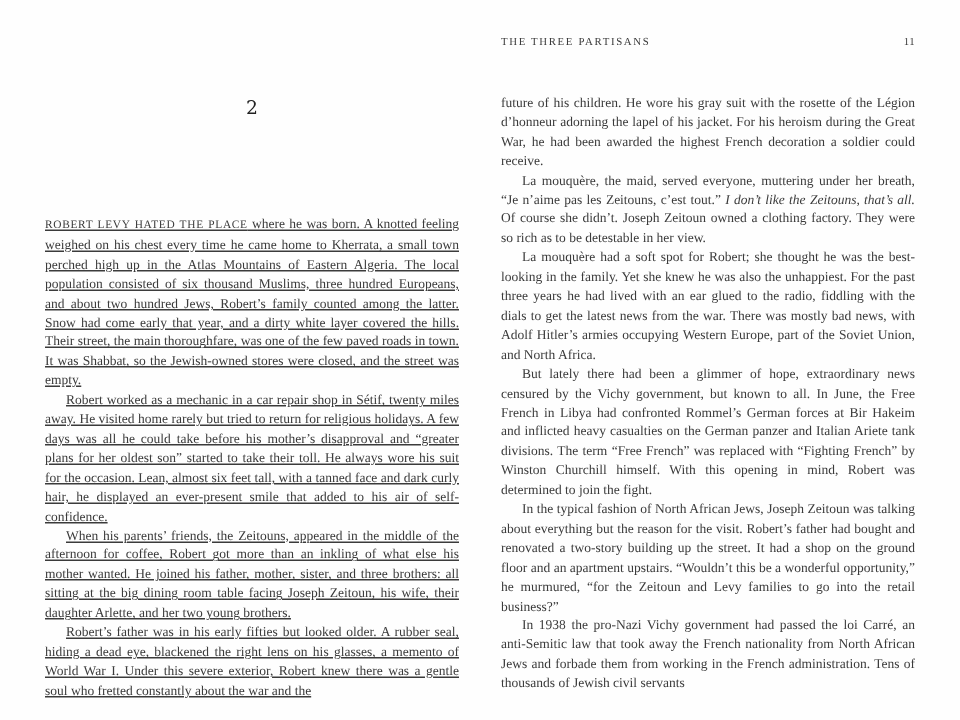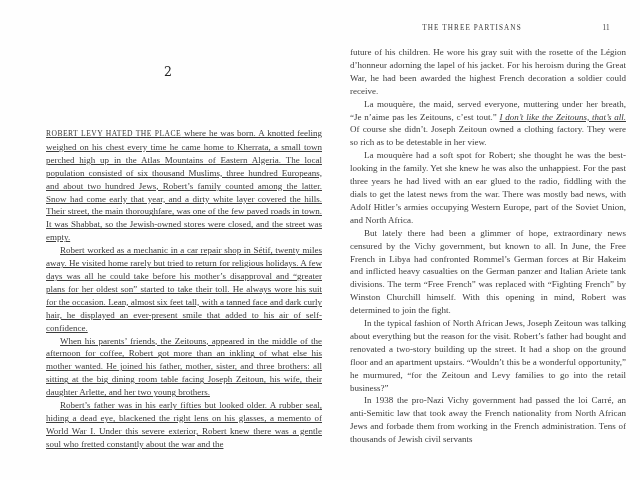--- a/index.html
+++ b/index.html
@@ -18,38 +18,39 @@
   .chapter-number{
     position:absolute;top:64px;left:0;width:100%;
     text-align:center;
     font-family:"DejaVu Serif", serif;
     font-size:12.5px;color:#222;
   }
 
   .running-header{
     position:absolute;top:24px;left:0;width:100%;
     font-size:7.2px;letter-spacing:1.1px;
-    color:#3a3a3a;text-align:center;
+    color:#3a3a3a;text-align:left;
   }
   .running-header .folio{
     position:absolute;right:0;top:0;letter-spacing:0.3px;
   }
 
   .body{
-    position:absolute;left:16px;width:100%;
+    position:absolute;left:0;width:100%;
     font-size:9px;line-height:12.9px;
     text-align:justify;
+    margin-top:16px;
   }
   .page-left .body{top:127px;text-decoration:underline;}
   .page-right .body{top:46px;}
 
   .para{margin:0;padding:0;}
   .para.indent{text-indent:14px;}
   .smallcaps{font-size:7.6px;letter-spacing:0.45px;}
-  .italic{font-style:italic;text-decoration:underline;}
+  .italic{font-style:italic;}
 </style>
 </head>
 <body>
 
 <div class="book">
 
   <div class="page page-left">
     <div class="chapter-number">2</div>
     <div class="body">
         <p class="para"><span class="smallcaps">ROBERT LEVY HATED THE PLACE</span><span> where he was born. A knotted feeling weighed on his chest every time he came home to Kherrata, a small town perched high up in the Atlas Mountains of Eastern Algeria. The local population consisted of six thousand Muslims, three hundred Europeans, and about two hundred Jews, Robert’s family counted among the latter. Snow had come early that year, and a dirty white layer covered the hills. Their street, the main thoroughfare, was one of the few paved roads in town. It was Shabbat, so the Jewish-owned stores were closed, and the street was empty.</span></p>

